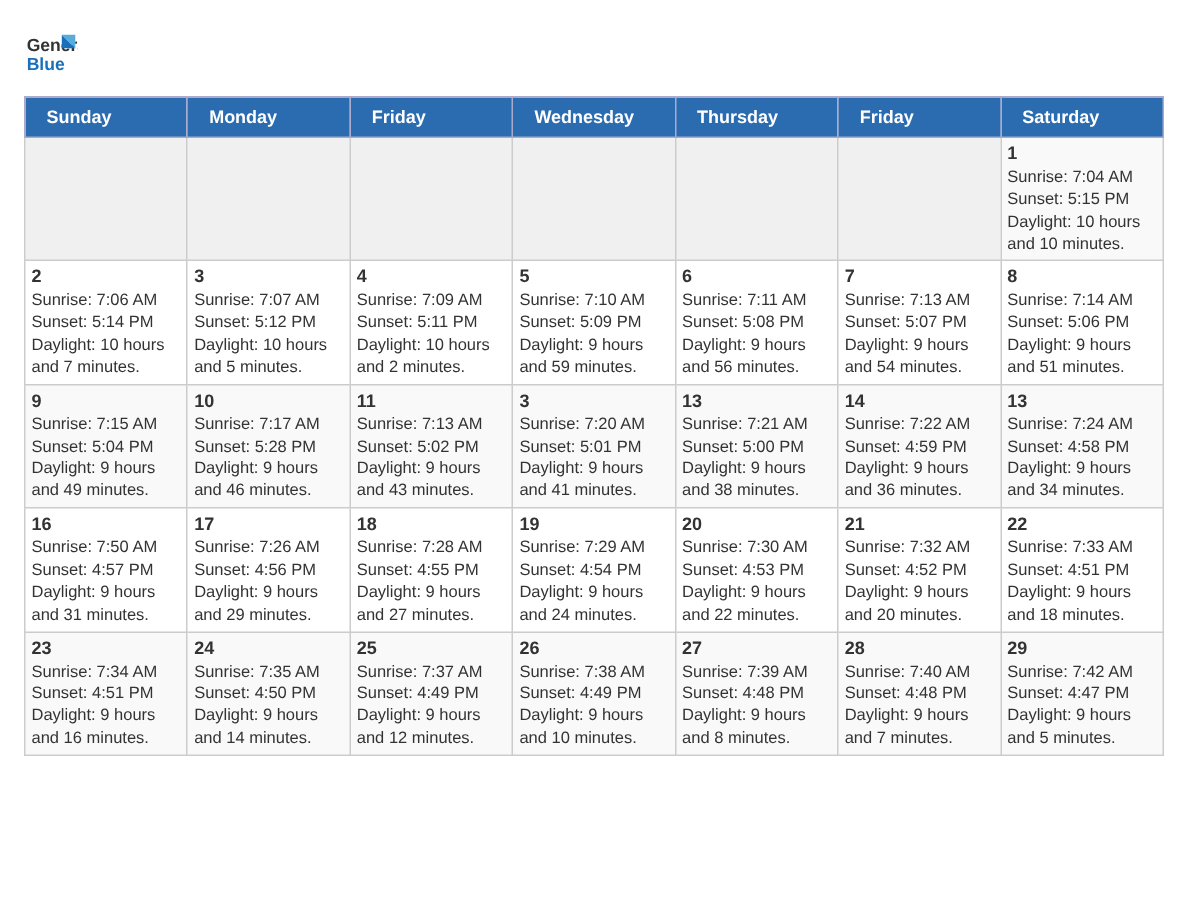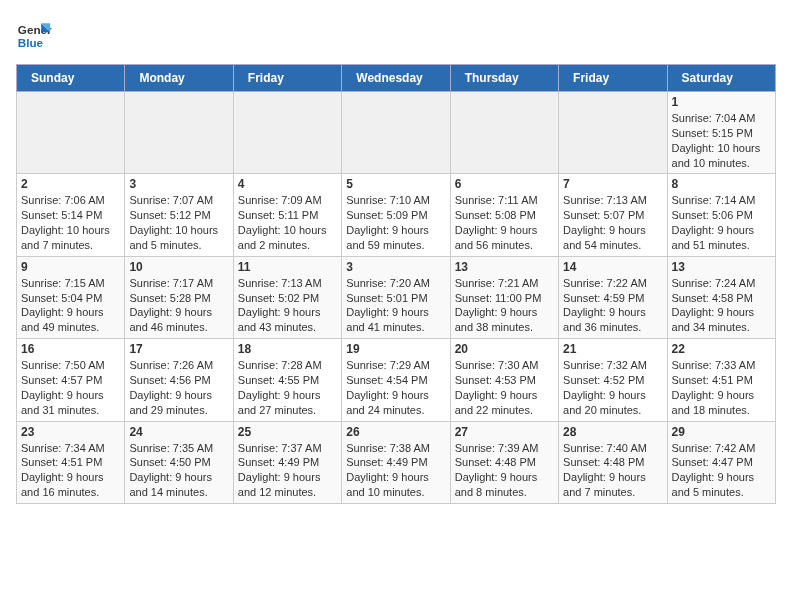--- a/index.html
+++ b/index.html
@@ -193,21 +193,21 @@
         </td>
         <td>
           <span class="day-number">3</span>
           <div class="day-info">Sunrise: 7:20 AM
 Sunset: 5:01 PM
 Daylight: 9 hours and 41 minutes.</div>
         </td>
         <td>
           <span class="day-number">13</span>
           <div class="day-info">Sunrise: 7:21 AM
-Sunset: 11:00 PM
+Sunset: 5:00 PM
 Daylight: 9 hours and 38 minutes.</div>
         </td>
         <td>
           <span class="day-number">14</span>
           <div class="day-info">Sunrise: 7:22 AM
 Sunset: 4:59 PM
 Daylight: 9 hours and 36 minutes.</div>
         </td>
         <td>
           <span class="day-number">13</span>

